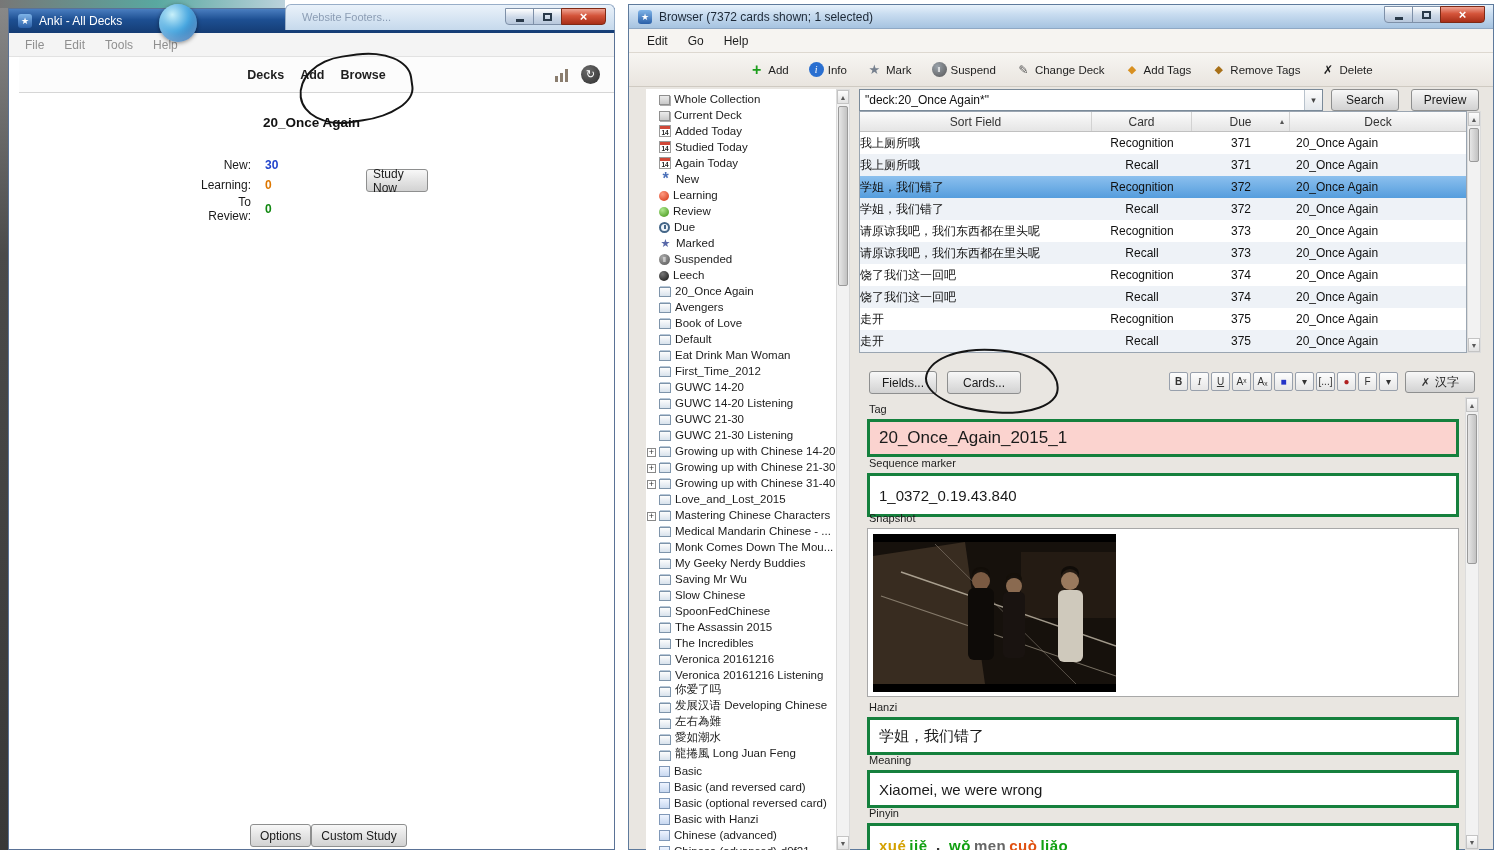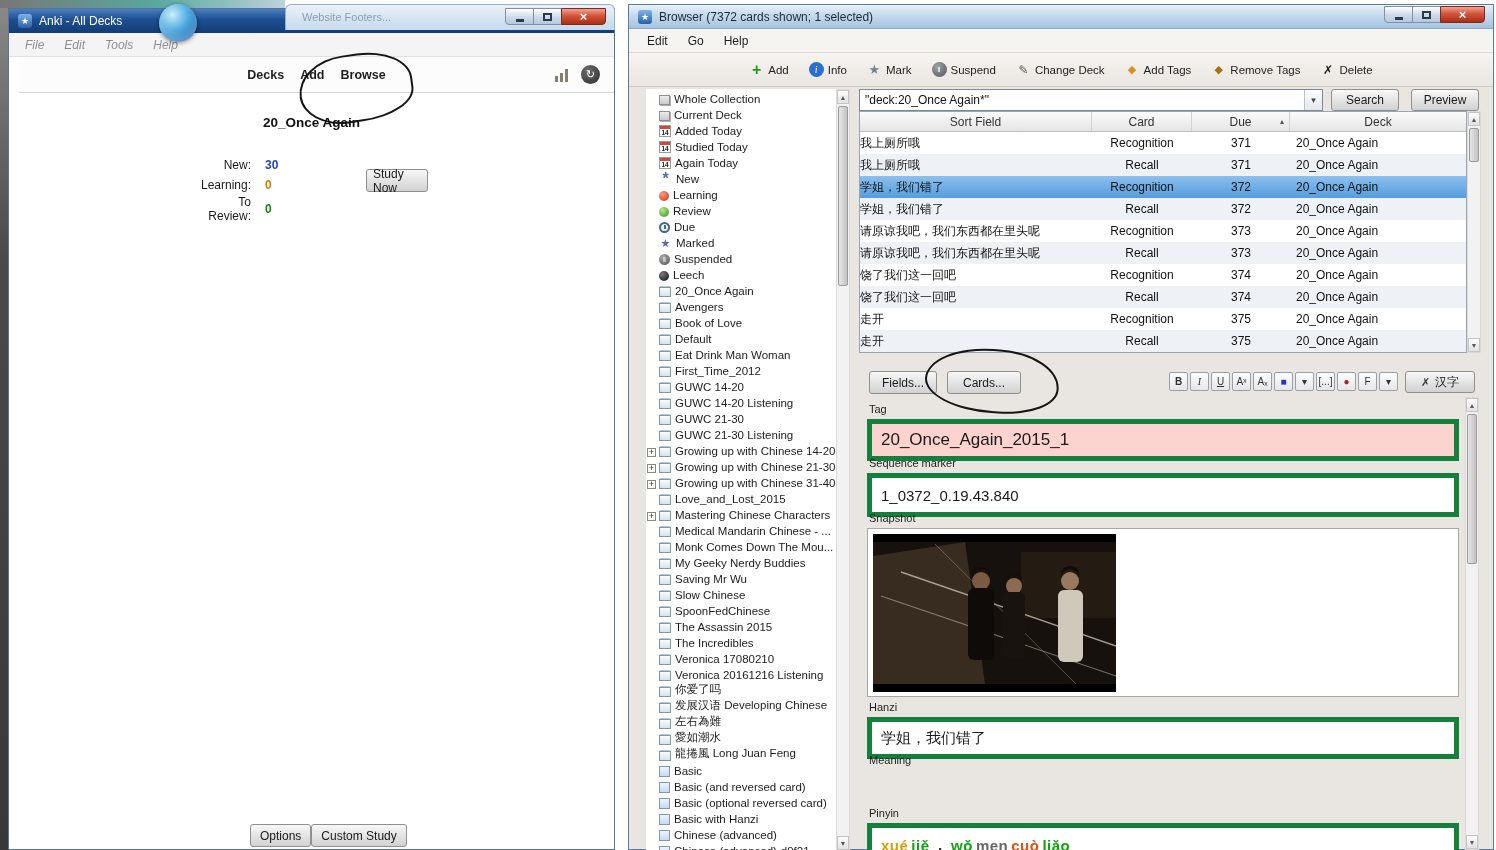--- a/index.html
+++ b/index.html
@@ -36,21 +36,21 @@
     border:1px solid #8e8f8f; border-radius:3px; font-size:12px; color:#1a1a1a;
     display:flex; align-items:center; justify-content:center; }
 
   
   .pen-ellipse { position:absolute; border:2px solid #151515; background:transparent; z-index:60; }
 
   
   #ankiWin { left:8px; top:8px; width:607px; height:842px; }
   #ankiWin .menubar { position:absolute; left:0; top:24px; right:0; height:24px;
     background:#f4f4f4; border-bottom:1px solid #e2e2e2; display:flex; align-items:center; padding-left:6px; }
-  #ankiWin .menu-item { padding:3px 10px; font-size:12px; color:#8f8f8f;font-style:italic; }
+  #ankiWin .menu-item { padding:3px 10px; font-size:12px; color:#8f8f8f; }
   #ankiWin .anki-toolbar { position:absolute; left:10px; top:48px; right:0; height:36px;
     border-bottom:1px solid #d6d6d6; display:flex; align-items:center; justify-content:center; gap:6px; background:#fcfcfc; }
   .tool-link { font-weight:bold; font-size:12.5px; color:#1e1e1e; padding:0 8px; }
   .stats-bars { position:absolute; right:46px; top:12px; display:flex; align-items:flex-end; gap:2px; height:13px; }
   .stats-bars i { display:block; width:3px; background:#8a7d6e; }
   .sync-ico { position:absolute; right:14px; top:8px; width:19px; height:19px; border-radius:50%;
     background: radial-gradient(circle at 35% 30%, #6a6a6a, #2e2e2e); color:#fff; font-size:11px;
     display:flex; align-items:center; justify-content:center; }
   .orb { position:absolute; left:150px; top:-5px; width:38px; height:38px; border-radius:50%; z-index:40;
     background: radial-gradient(circle at 35% 28%, #c8f0fa, #4aa8e0 45%, #1157a4 85%);
@@ -173,21 +173,21 @@
     background:linear-gradient(#fdfdfd,#e6e6e6); display:flex; align-items:center; justify-content:center;
     font-size:10px; color:#333; overflow:hidden; }
   .fb-b { font-weight:bold; }
   .fb-i { font-style:italic; font-family:"Liberation Serif", serif; }
   .fb-u { text-decoration:underline; }
   #hanziBtn { position:absolute; left:776px; top:366px; width:70px; height:22px; gap:5px; }
   #hanziBtn .hx { color:#333; font-weight:bold; font-size:11px; }
 
   
   .f-label { position:absolute; left:240px; font-size:11px; color:#1e1e1e; }
-  .f-input { position:absolute; left:238px; width:592px; background:#fff; border:5px solid #15803d;
+  .f-input { position:absolute; left:238px; width:592px; background:#fff; border:3px solid #15803d;
     font-size:15px; color:#1a1a1a; padding:16px 9px; display:flex; align-items:center; white-space:nowrap; overflow:hidden; }
   #tagLabel { top:398px; }  #tagInput { top:414px; height:34px; background:#fbd3cf; font-size:17px; }
   #seqLabel { top:452px; }  #seqInput { top:468px; height:44px; }
   #snapLabel { top:507px; } #snapBox { position:absolute; left:238px; top:523px; width:592px; height:169px;
     background:#fff; border:1px solid #a8a8a8; }
   #snapBox svg { position:absolute; left:5px; top:5px; }
   #hanziLabel { top:696px; } #hanziInput { top:712px; height:31px; }
   #meanLabel  { top:749px; } #meanInput  { top:765px; height:31px; }
   #pinLabel   { top:802px; } #pinInput   { top:818px; height:44px; font-weight:bold; letter-spacing:.5px; }
   #pinInput span { margin-right:3px; }
@@ -551,21 +551,21 @@
 
         <div class="side-item">
           <span class="exp"></span>
           <span class="sicon ic-deck"></span>
           <span>The Incredibles</span>
         </div>
 
         <div class="side-item">
           <span class="exp"></span>
           <span class="sicon ic-deck"></span>
-          <span>Veronica 17080210</span>
+          <span>Veronica 20161216</span>
         </div>
 
         <div class="side-item">
           <span class="exp"></span>
           <span class="sicon ic-deck"></span>
           <span>Veronica 20161216 Listening</span>
         </div>
 
         <div class="side-item">
           <span class="exp"></span>
@@ -784,20 +784,21 @@
         <path d="M188,44 a9,9 0 0,1 18,0 l0,-5 a9,7 0 0,0 -18,0 z" fill="#100c08"></path>
         <rect x="185" y="56" width="25" height="72" rx="6" fill="#cfc9bc"></rect>
         <rect y="150" width="243" height="8" fill="#000000"></rect>
       </svg>
     </div>
 
     <div class="f-label" id="hanziLabel">Hanzi</div>
     <div class="f-input" id="hanziInput">学姐，我们错了</div>
 
     <div class="f-label" id="meanLabel">Meaning</div>
+    <div class="f-input" id="meanInput">Xiaomei, we were wrong</div>
 
     <div class="f-label" id="pinLabel">Pinyin</div>
     <div class="f-input" id="pinInput">
 
     <span style="color: rgb(212, 160, 0);">xué</span>
         <span style="color: rgb(17, 160, 17);">jiě</span>
         <span style="color: rgb(51, 51, 51);">，</span>
         <span style="color: rgb(17, 160, 17);">wǒ</span>
         <span style="color: rgb(102, 102, 102);">men</span>
         <span style="color: rgb(224, 80, 16);">cuò</span>

